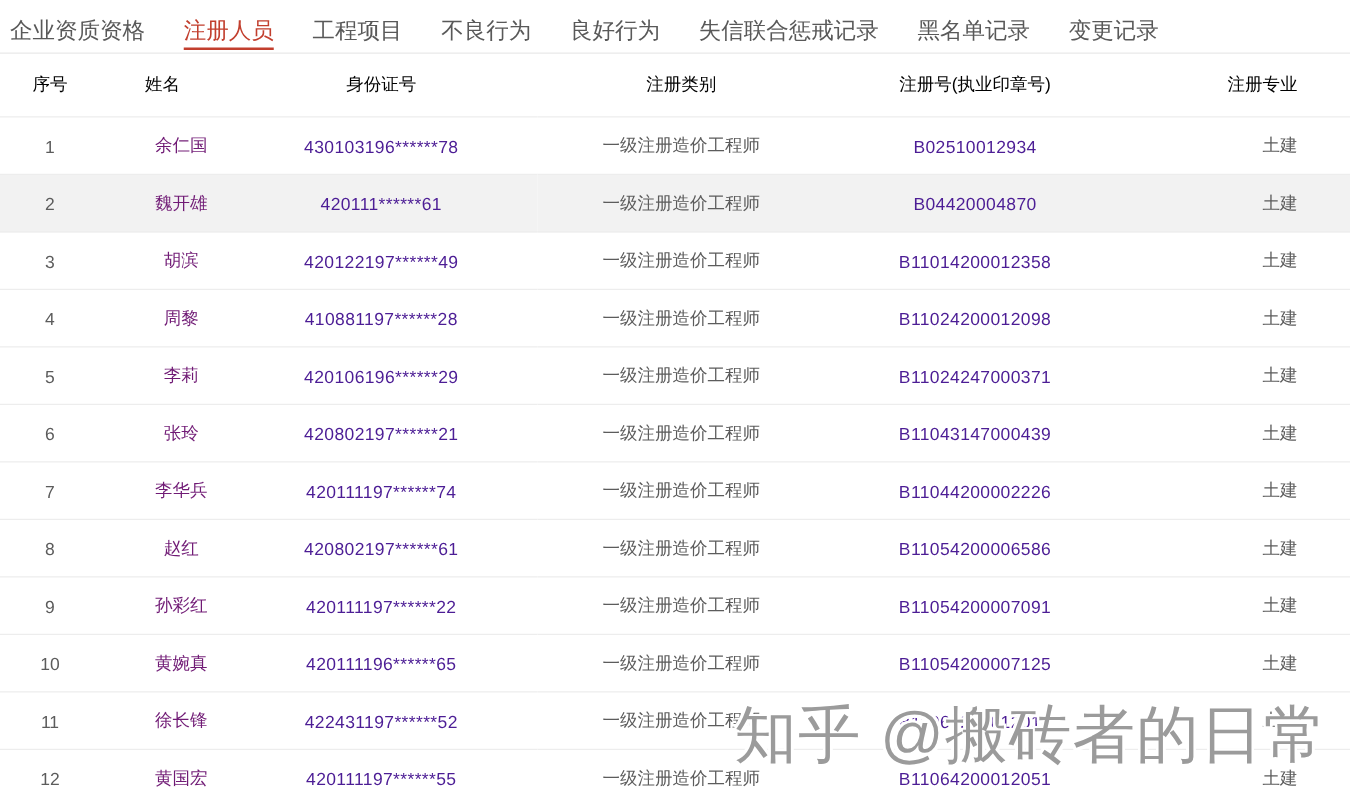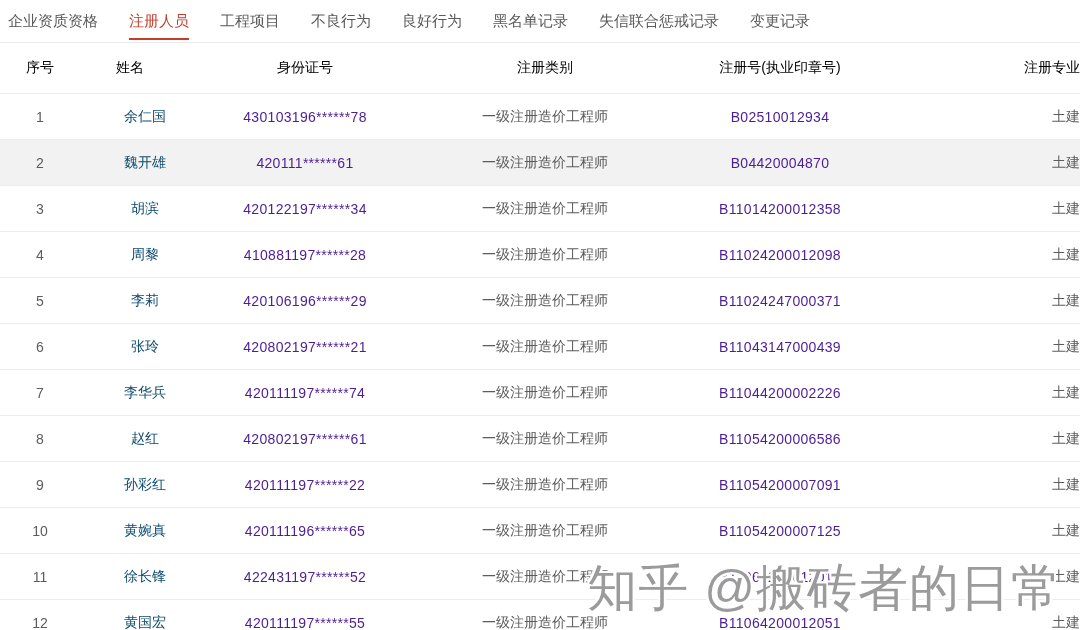--- a/index.html
+++ b/index.html
@@ -17,21 +17,21 @@
     align-items: stretch;
     height: 43px;
     box-sizing: border-box;
     border-bottom: 1px solid #e9e9e9;
     padding-left: 8px;
   }
   .tab {
     position: relative;
     margin-right: 31px;
     padding: 12px 0 0 0;
-    font-size: 15px;
+    font-size: 18px;
     color: #595959;
     cursor: pointer;
     white-space: nowrap;
   }
   .tab.active { color: #c23f2e; text-align: right; }
   .tab.active::after {
     content: "";
     position: absolute;
     left: 0; right: 0; bottom: 2px;
     height: 2px;
@@ -59,23 +59,23 @@
   }
   tbody td {
     height: 45px;
     text-align: center;
     color: #5c5c5c;
     padding: 0;
     border-top: 1px solid #ededed;
   }
   tbody tr.shaded td { background: #f2f2f2; }
   td.num, td.regno { color: #4c1d95; letter-spacing: 0.3px; }
-  th.spec, td.spec { text-align: right; }
+  th.spec, td.spec { text-align: right; padding-right: 42px; }
   td.name a {
-    color: #0c4a6e;
+    color: #701a75;
     text-decoration: none;
     cursor: pointer;
     margin-left: 30px;
   }
   
   .watermark {
     position: absolute;
     right: 18px;
     bottom: 8px;
     font-size: 50px;
@@ -94,22 +94,22 @@
 <body>
 
 <div class="page">
 
   <nav class="tabbar">
       <div class="tab">企业资质资格</div>
       <div class="tab active">注册人员</div>
       <div class="tab">工程项目</div>
       <div class="tab">不良行为</div>
       <div class="tab">良好行为</div>
+      <div class="tab">失信联合惩戒记录</div>
       <div class="tab">黑名单记录</div>
-      <div class="tab">失信联合惩戒记录</div>
       <div class="tab">变更记录</div>
     </nav>
 
   <table class="personnel">
     <colgroup>
       <col class="c-no">
         <col class="c-name">
         <col class="c-id">
       <col class="c-cat">
         <col class="c-reg">
@@ -138,21 +138,21 @@
           <td>2</td>
           <td class="name"><a>魏开雄</a></td>
           <td class="num">420111******61</td>
           <td>一级注册造价工程师</td>
           <td class="regno">B04420004870</td>
           <td class="spec">土建</td>
         </tr>
         <tr>
           <td>3</td>
           <td class="name"><a>胡滨</a></td>
-          <td class="num">420122197******34</td>
+          <td class="num">420122197******49</td>
           <td>一级注册造价工程师</td>
           <td class="regno">B11014200012358</td>
           <td class="spec">土建</td>
         </tr>
         <tr>
           <td>4</td>
           <td class="name"><a>周黎</a></td>
           <td class="num">410881197******28</td>
           <td>一级注册造价工程师</td>
           <td class="regno">B11024200012098</td>

